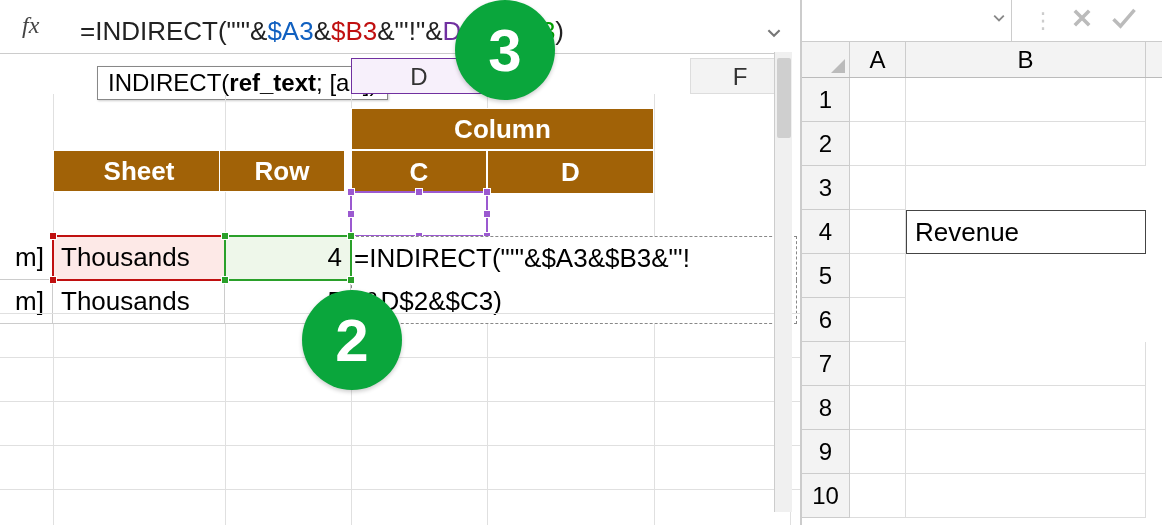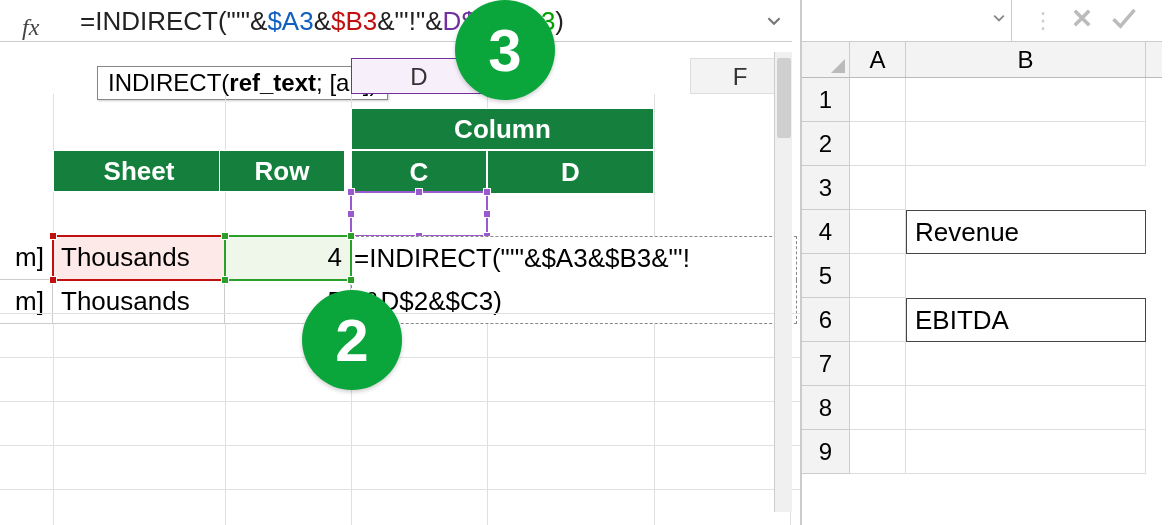--- a/index.html
+++ b/index.html
@@ -23,25 +23,26 @@
     .left-pane {
       width: 800px;
       position: relative;
       border-right: 8px solid #fff;
       background: #fff;
     }
 
     
     .formula-bar {
       display: flex;
-      align-items: flex-end;
+      align-items: flex-start;
       height: 42px;
       border-bottom: 1px solid #ccc;
       position: relative;
       background: #fff;
+      margin-top: 12px;
     }
     .fx-label {
       font-style: italic;
       font-family: 'Times New Roman', serif;
       font-size: 24px;
       width: 70px;
       padding-left: 22px;
       color: #444;
     }
     .formula-input {
@@ -118,21 +119,21 @@
     .data-table {
       position: absolute;
       top: 56px;
       left: 0;
       width: 100%;
     }
 
     
     .hdr-cell {
       position: absolute;
-      background: #15803d;
+      background: #a16207;
       color: #fff;
       font-weight: bold;
       font-size: 26px;
       text-align: center;
       border: 1px solid #fff;
       display: flex;
       align-items: center;
       justify-content: center;
     }
     .hdr-column { left: 351px; top: 0; width: 303px; height: 42px; }
@@ -457,33 +458,37 @@
         <div class="ca"></div>
         <div class="cb bordered">Revenue</div>
       </div>
       <div class="rrow">
         <div class="rn">5</div>
         <div class="ca"></div>
       </div>
       <div class="rrow">
         <div class="rn">6</div>
         <div class="ca"></div>
-        <div class="cb bordered">EBITDA</div>
       </div>
       <div class="rrow">
         <div class="rn">7</div>
         <div class="ca"></div>
         <div class="cb"></div>
       </div>
       <div class="rrow">
         <div class="rn">8</div>
         <div class="ca"></div>
         <div class="cb"></div>
       </div>
       <div class="rrow">
         <div class="rn">9</div>
+        <div class="ca"></div>
+        <div class="cb"></div>
+      </div>
+      <div class="rrow">
+        <div class="rn">10</div>
         <div class="ca"></div>
         <div class="cb"></div>
       </div>
     </div>
 
   </div>
 </div>
 
 </body></html>

